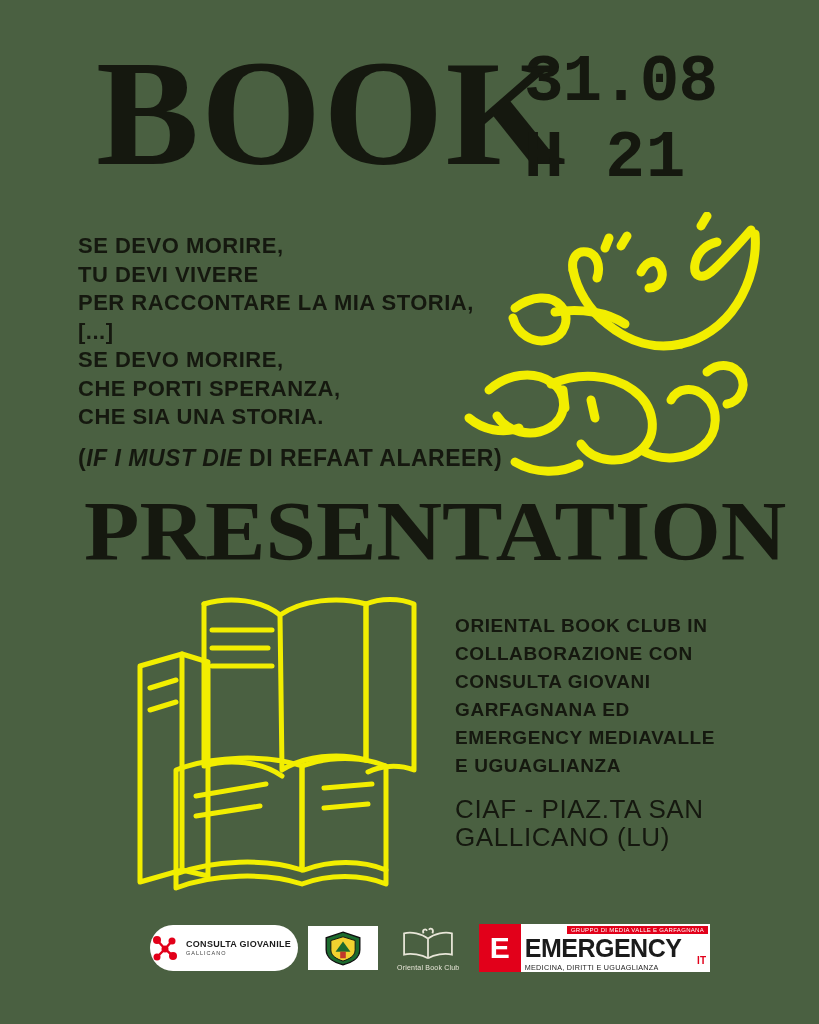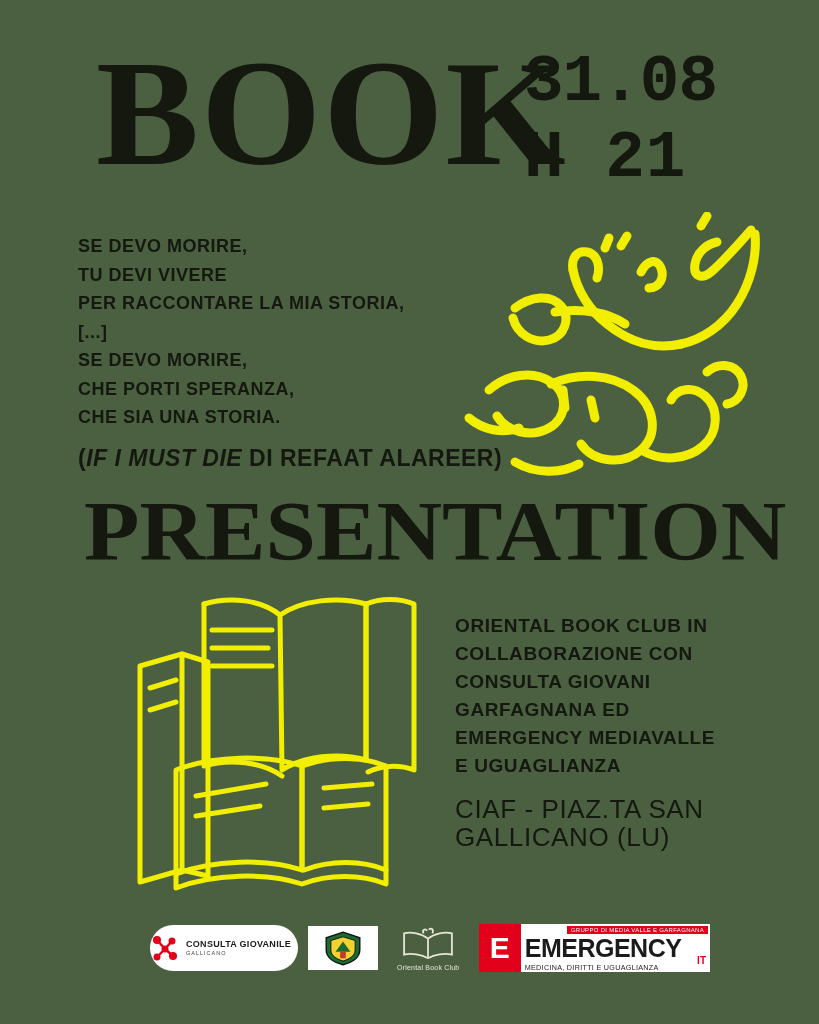--- a/index.html
+++ b/index.html
@@ -56,21 +56,21 @@
     margin-top: 6px;
   }
 
   
   .poem {
     position: absolute;
     left: 78px;
     top: 232px;
     width: 400px;
     color: #15180f;
-    font-size: 18px;
+    font-size: 22px;
     line-height: 28.5px;
     font-weight: bold;
     letter-spacing: 0.5px;
   }
   .poem div {
     white-space: nowrap;
   }
   .attribution {
     position: absolute;
     left: 78px;

